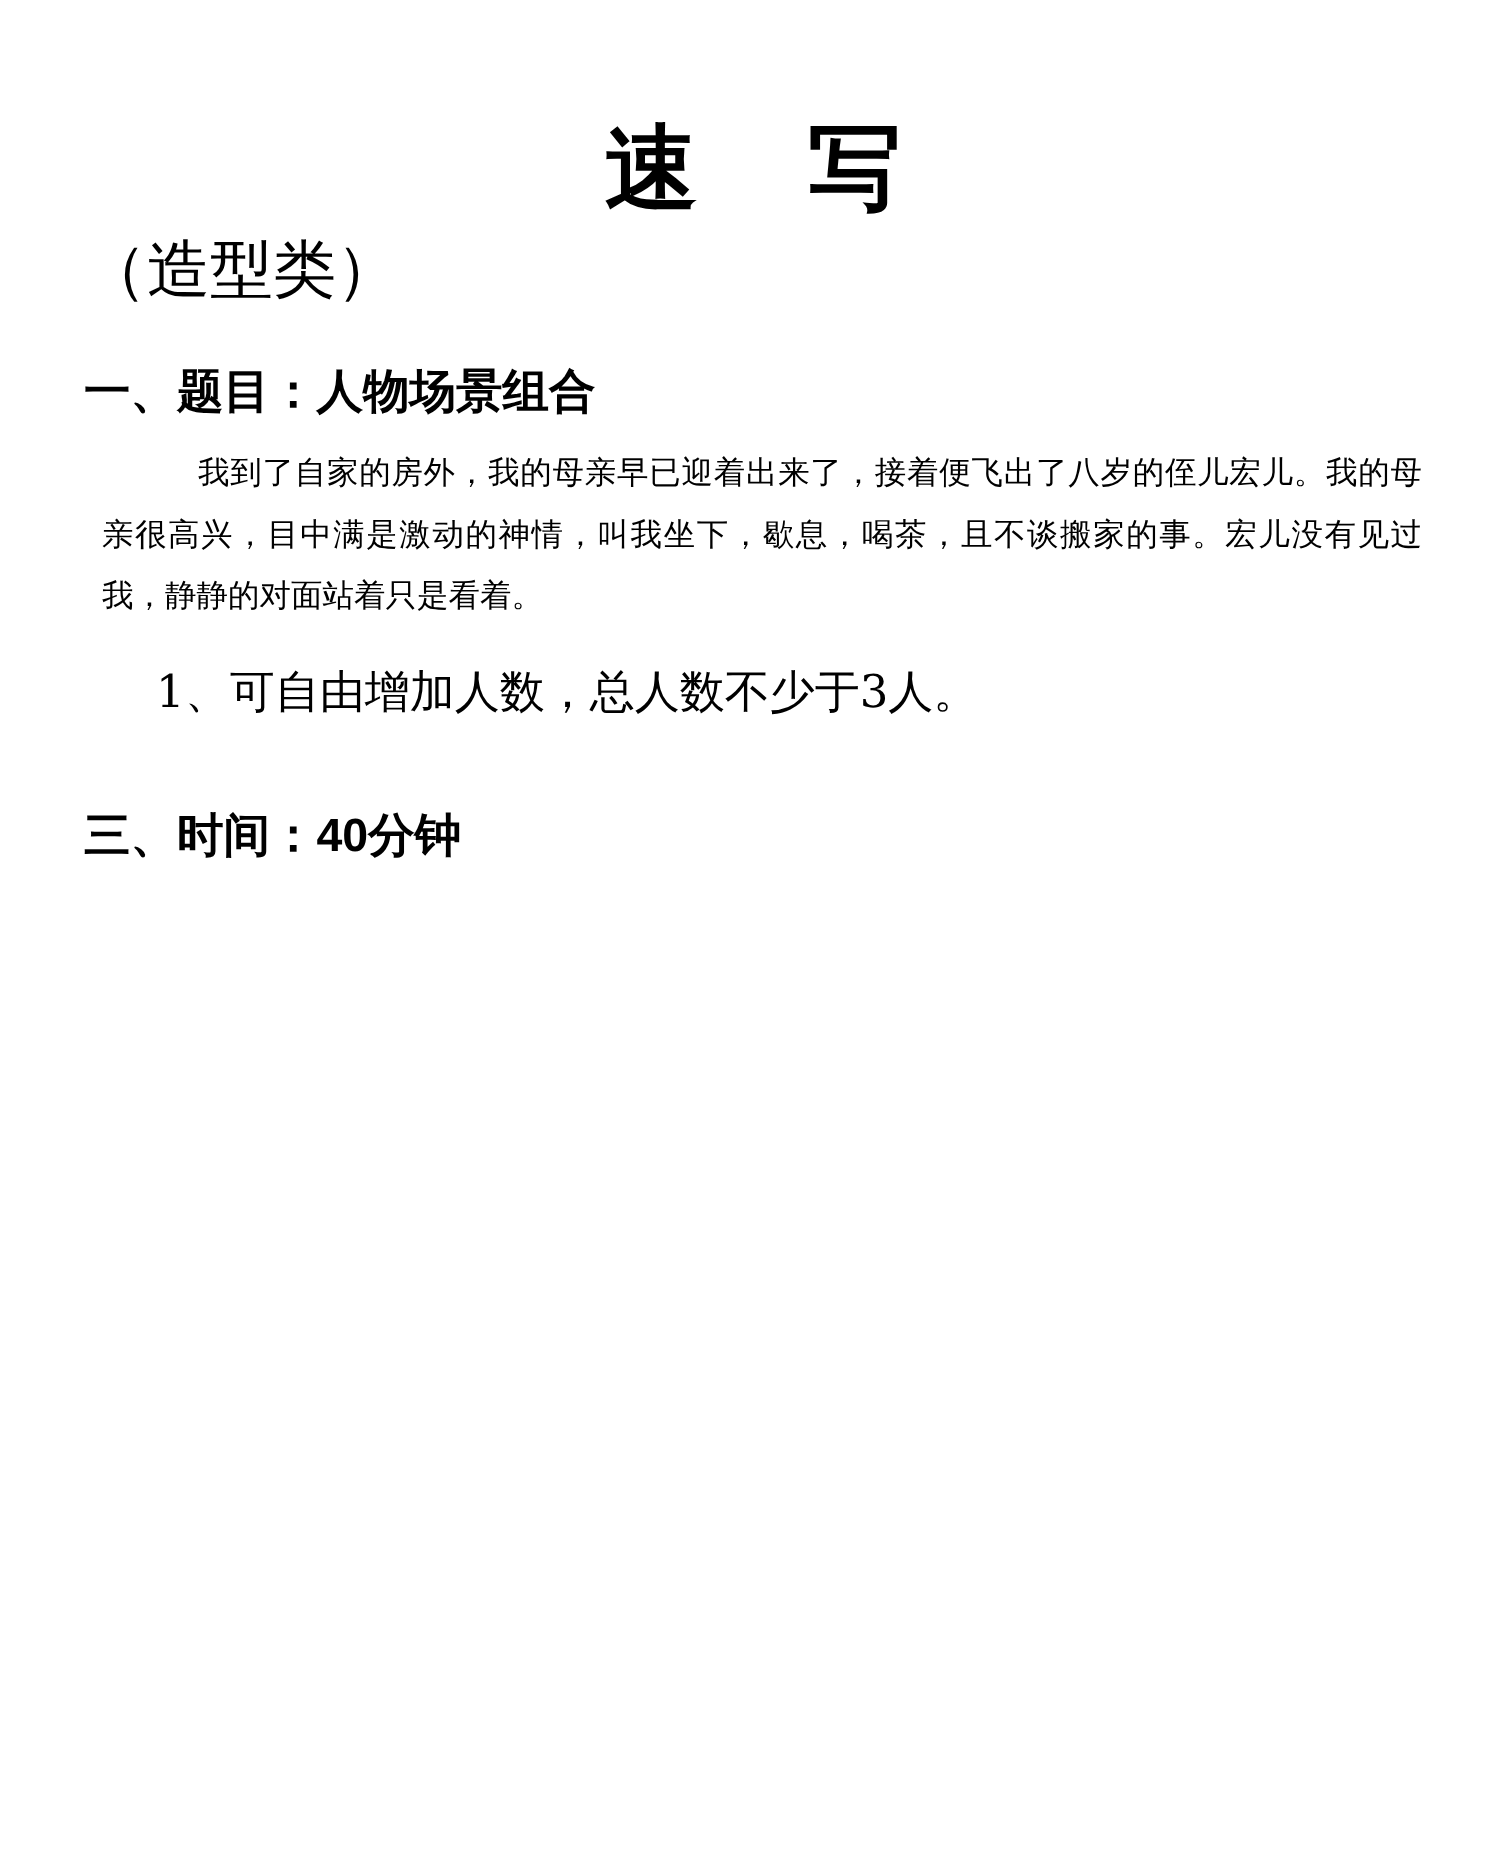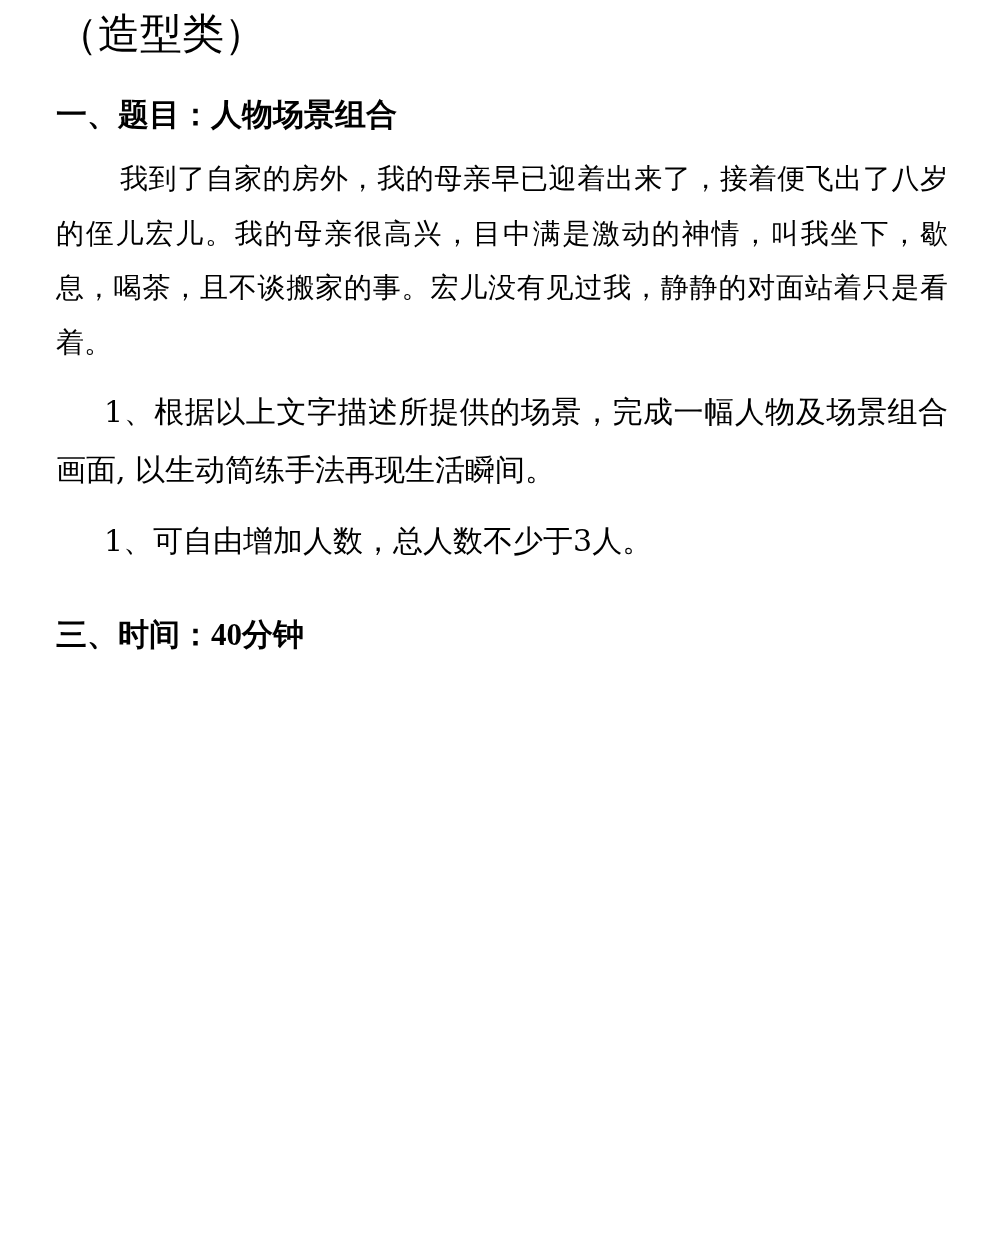--- a/index.html
+++ b/index.html
@@ -36,60 +36,60 @@
     font-size: 42px;
     line-height: 1.15;
     margin: 10px 0 0 0;
     font-family: "DejaVu Serif", "Liberation Serif", serif;
   }
   .section-head {
     font-size: 31px;
     font-weight: bold;
     margin: 36px 0 0 0;
     line-height: 1.35;
-    font-family: Liberation Serif, serif;
+    font-family: Liberation Sans, sans-serif;
   }
   .body-para {
-    font-size: 28px;
+    font-size: 21px;
     line-height: 1.95;
-    margin: 16px 0 0 0;
+    margin: 16px 0 0 12px;
     text-indent: 64px;
     text-align: justify;
     text-justify: inter-character;
-    font-family: Liberation Sans, sans-serif;
+    font-family: Liberation Mono, monospace;
   }
   .item-para {
     font-size: 30px;
     line-height: 1.95;
     margin: 12px 0 0 0;
     text-indent: 48px;
     text-align: justify;
     text-justify: inter-character;
     font-family: "DejaVu Serif", "Liberation Serif", serif;
   }
   .item-para.tight {
     text-align: left;
   }
   .spacer-sm { height: 8px; }
 </style>
 </head>
 <body>
 
 <div class="page">
 
+  <h1 class="doc-title">速 写</h1>
 
   <div class="doc-subtitle">（造型类）</div>
 
   <div class="section-head">一、题目：人物场景组合</div>
 
 
   <p class="body-para">我到了自家的房外，我的母亲早已迎着出来了，接着便飞出了八岁的侄儿宏儿。我的母亲很高兴，目中满是激动的神情，叫我坐下，歇息，喝茶，且不谈搬家的事。宏儿没有见过我，静静的对面站着只是看着。</p>
 
 
-  <p class="item-para">1、根据以上文字描述所提供的场景，完成一幅人物及场景组合画面, 以生动简练手法再现生活瞬间。</p>
 
   <p class="item-para tight">1、可自由增加人数，总人数不少于3人。</p>
 
   <div class="spacer-sm"></div>
 
   <div class="section-head">三、时间：40分钟</div>
 
 </div>
 
 </body></html>

